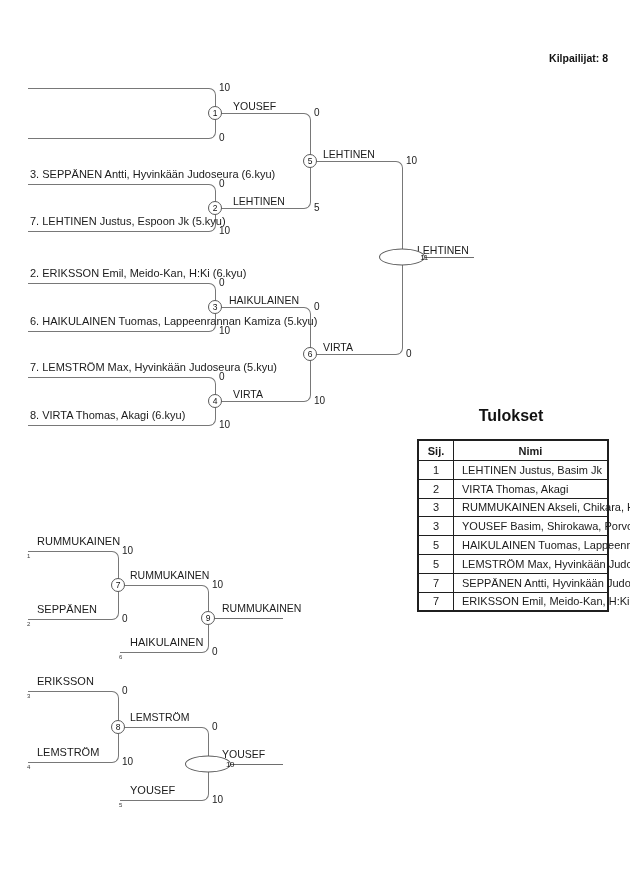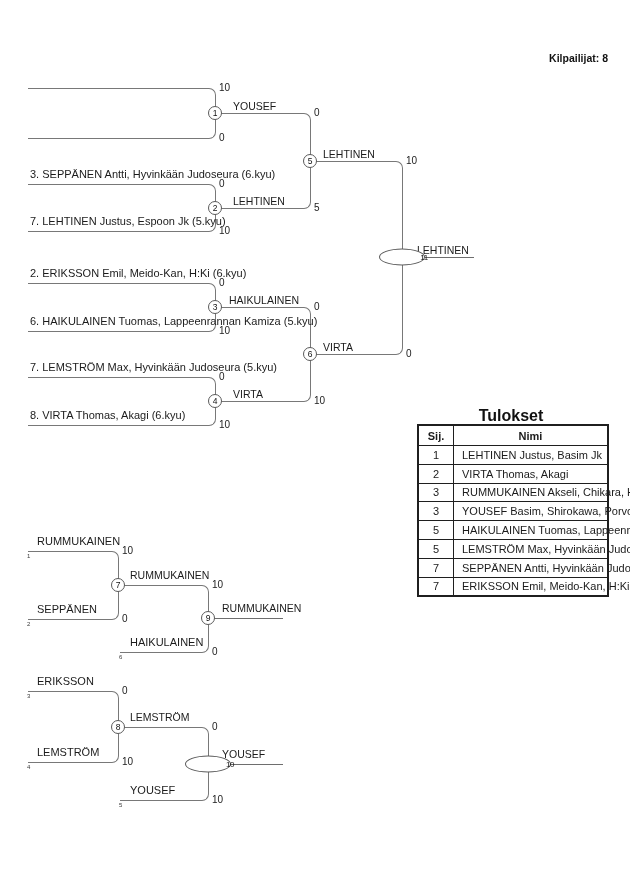--- a/index.html
+++ b/index.html
@@ -31,21 +31,21 @@
   .plabel { position:absolute; font-size:11px; white-space:nowrap; color:#1b1b1b; z-index:2; }
   .wname  { position:absolute; font-size:10.5px; white-space:nowrap; color:#1b1b1b; z-index:2; }
   .score  { position:absolute; font-size:10px; color:#1b1b1b; transform:translateY(-55%); z-index:2; }
   .srcmark{ position:absolute; font-size:6px; color:#3a3a3a; line-height:6px; z-index:2; }
   
   .results-title {
     position:absolute; left:417px; top:407px; width:188px; text-align:center;
     font-size:16px; font-weight:bold; color:#111;
   }
   .tbl {
-    position:absolute; left:417px; top:424px; width:188px;
+    position:absolute; left:417px; top:439px; width:188px;
     border:2px solid #1f1f1f; background:#fff; z-index:1;
   }
   .trow { display:flex; align-items:stretch; height:17.8px; border-bottom:1.5px solid #1f1f1f; }
   .trow:last-child { border-bottom:none; }
   .trow.thead { height:19px; font-weight:bold; }
   .trank {
     width:34px; flex-shrink:0; border-right:1.5px solid #1f1f1f;
     display:flex; align-items:center; justify-content:center; font-size:11px;
   }
   .tname { flex:1; display:flex; align-items:center; padding-left:8px; font-size:11px; white-space:nowrap; overflow:visible; }

